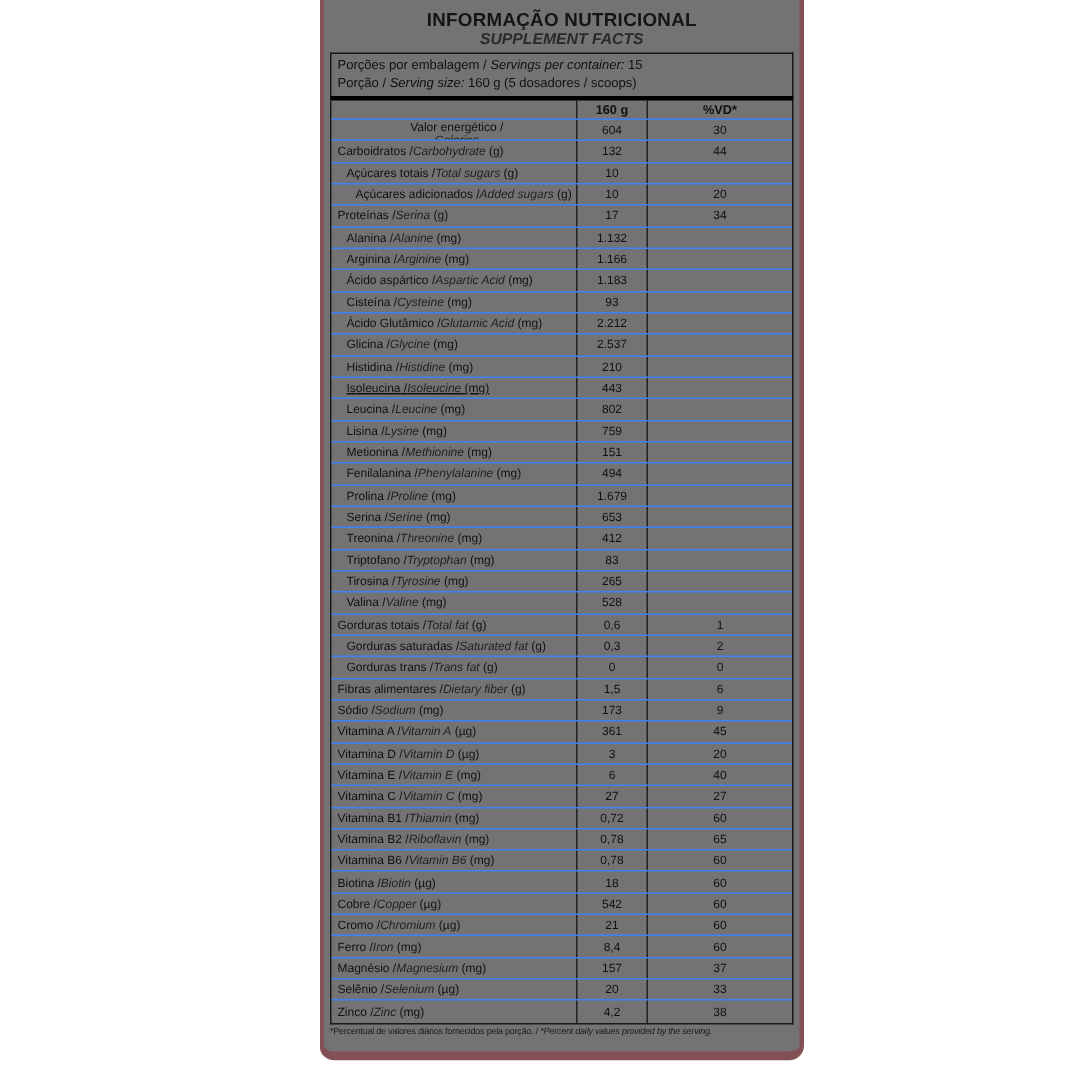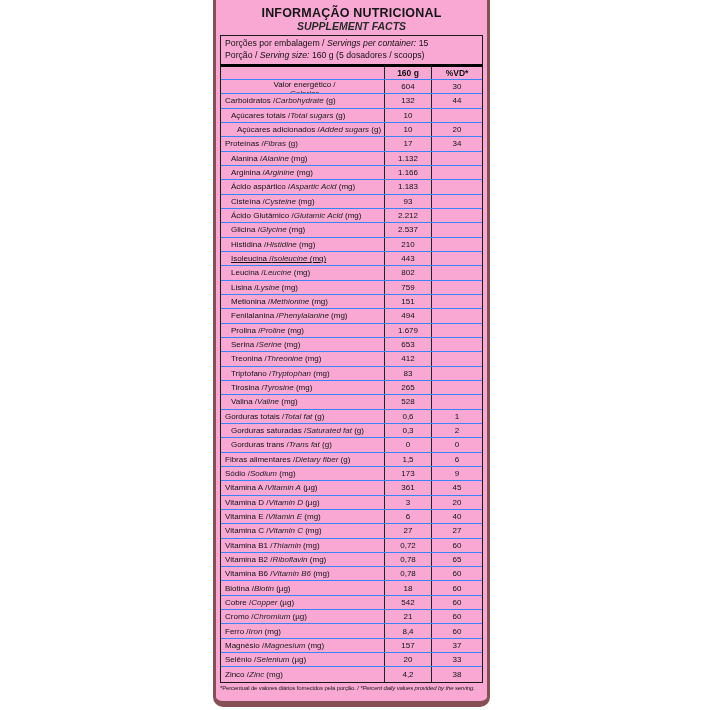--- a/index.html
+++ b/index.html
@@ -2,22 +2,22 @@
 <html><head>
 <meta charset="utf-8">
 <style>
   html,body{margin:0;padding:0;}
   body{
     width:710px;height:710px;background:#ffffff;position:relative;
     font-family:"Liberation Sans", sans-serif;color:#111;
     -webkit-font-smoothing:antialiased;
   }
   .package{
-    position:absolute;left:213px;top:0;width:277px;height:707px;
-    box-sizing:border-box;background:#f9a8d4;
+    position:absolute;left:213px;top:0;width:323px;height:707px;
+    box-sizing:border-box;background:#737373;
     border-left:3px solid #855055;border-right:3px solid #855055;border-bottom:6px solid #855055;
     border-radius:0 0 10px 10px;
   }
   .title{
     margin-top:6px;text-align:center;font-weight:bold;font-size:12.5px;
     letter-spacing:0.2px;line-height:14px;color:#151515;
   }
   .subtitle{
     text-align:center;font-style:italic;font-weight:bold;font-size:10.5px;line-height:12px;color:#2a2a2a;
   }
@@ -96,21 +96,21 @@
             <span>Açúcares adicionados / </span>
             <i>Added sugars</i>
             <span>&nbsp;(g)</span>
           </div>
           <div class="td val">10</div>
           <div class="td dv">20</div>
         </div>
         <div class="tr">
           <div class="td name" style="padding-left: 4px;">
             <span>Proteínas / </span>
-            <i>Fibras</i>
+            <i>Serina</i>
             <span>&nbsp;(g)</span>
           </div>
           <div class="td val">17</div>
           <div class="td dv">34</div>
         </div>
         <div class="tr">
           <div class="td name" style="padding-left: 10px;">
             <span>Alanina / </span>
             <i>Alanine</i>
             <span>&nbsp;(mg)</span>

